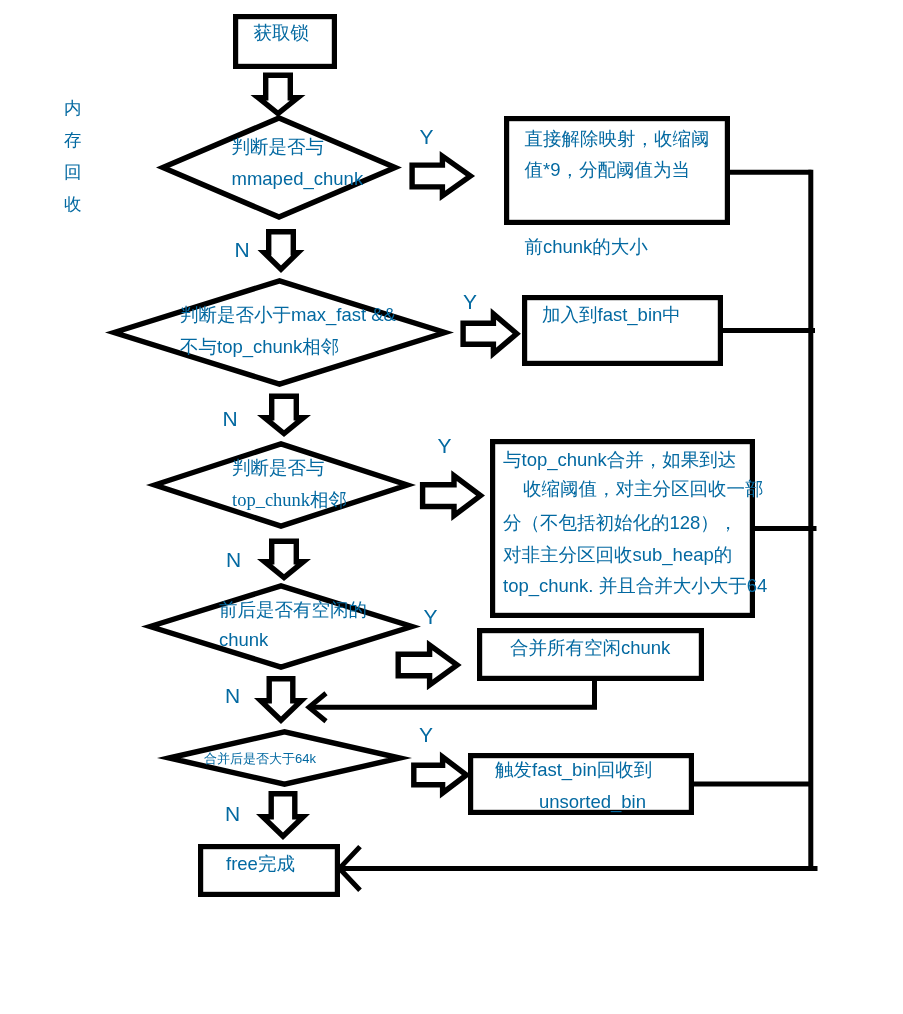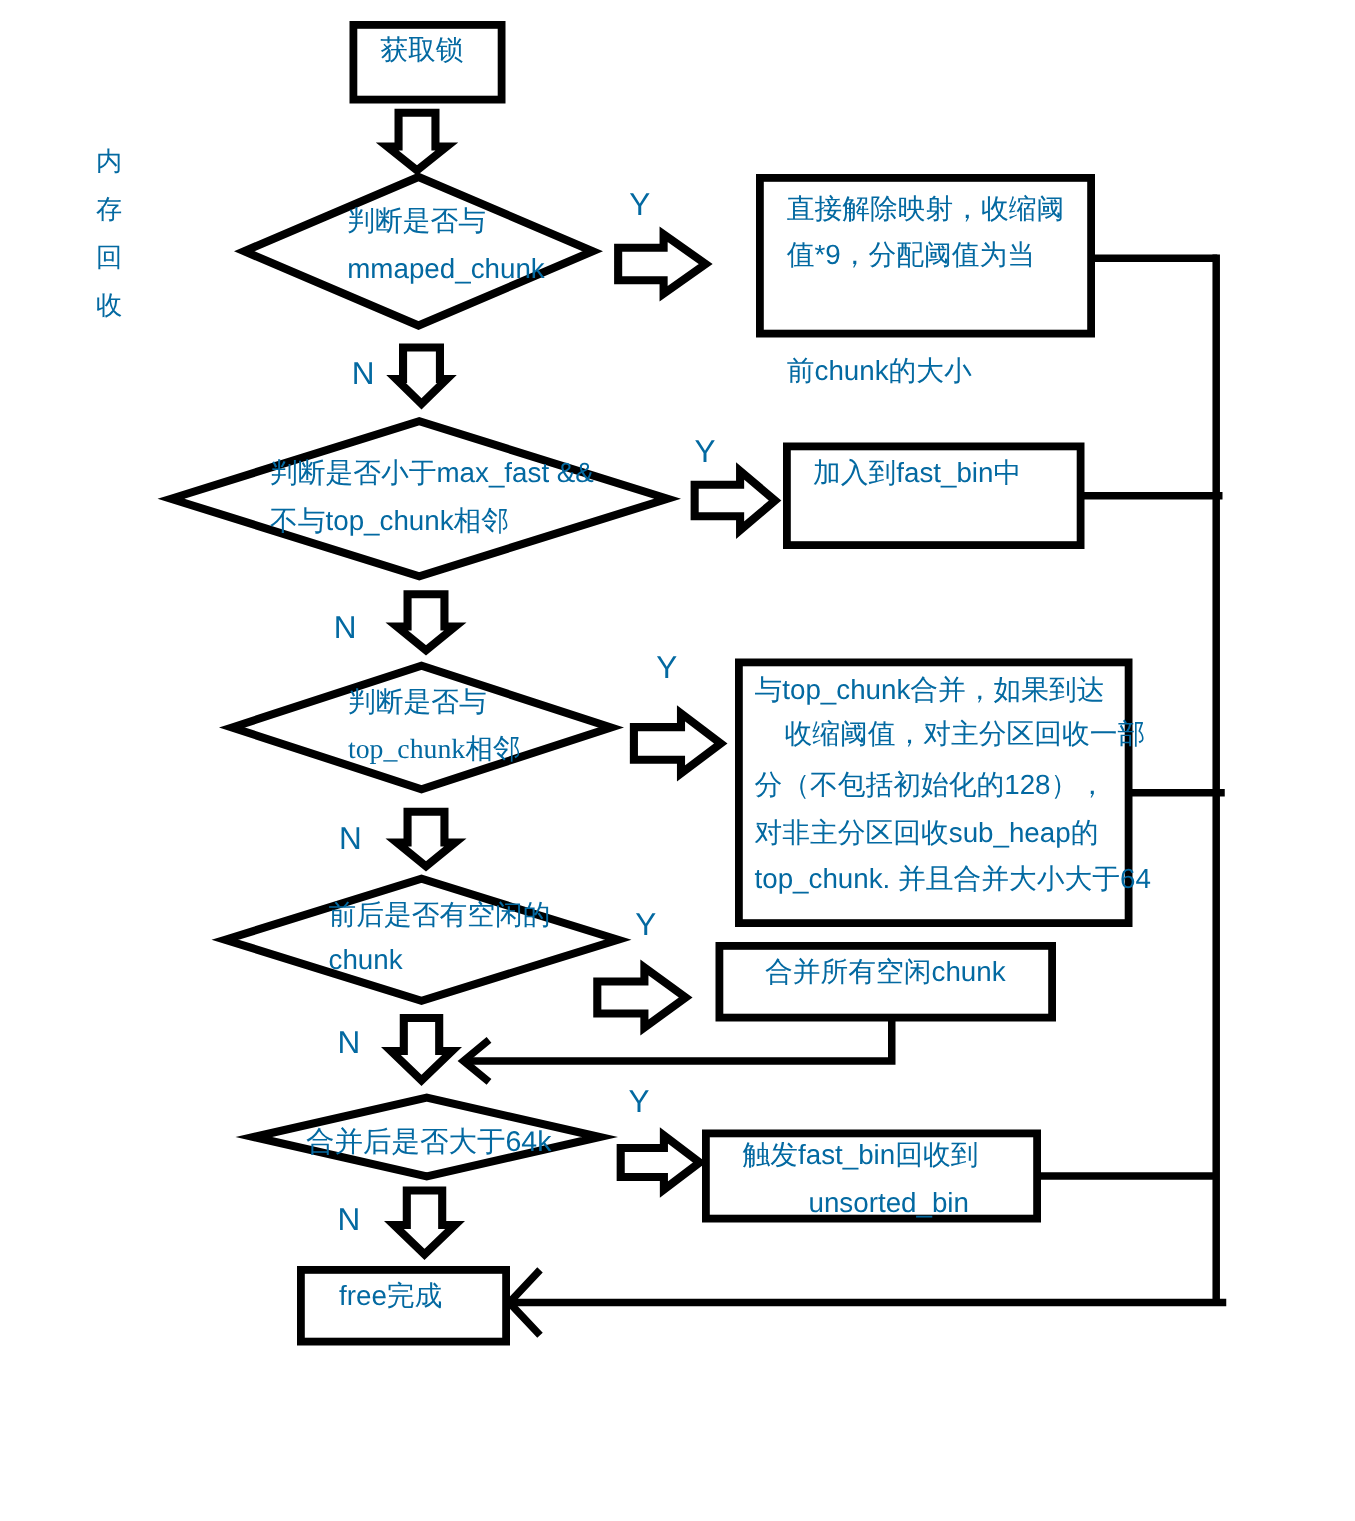--- a/index.html
+++ b/index.html
@@ -68,21 +68,21 @@
       <div class="tx" style="left: 232px; top: 459px; font-size: 18.5px;">判断是否与</div>
       <div class="tx" style="left: 232px; top: 490.5px; font-size: 18.5px; font-family: Liberation Serif, serif;">top_chunk相邻</div>
       <div class="tx" style="left: 503px; top: 451px; font-size: 18.5px;">与top_chunk合并，如果到达</div>
       <div class="tx" style="left: 503px; top: 480px; font-size: 18.5px; margin-left: 20px;">收缩阈值，对主分区回收一部</div>
       <div class="tx" style="left: 503px; top: 514.2px; font-size: 18.5px;">分（不包括初始化的128），</div>
       <div class="tx" style="left: 503px; top: 545.8px; font-size: 18.5px;">对非主分区回收sub_heap的</div>
       <div class="tx" style="left: 503px; top: 577.4px; font-size: 18.5px;">top_chunk. 并且合并大小大于64</div>
       <div class="tx" style="left: 219px; top: 601px; font-size: 18.5px;">前后是否有空闲的</div>
       <div class="tx" style="left: 219px; top: 631px; font-size: 18.5px;">chunk</div>
       <div class="tx" style="left: 510px; top: 639px; font-size: 18.5px;">合并所有空闲chunk</div>
-      <div class="tx" style="left: 204px; top: 752px; font-size: 19px;">合并后是否大于64k</div>
+      <div class="tx" style="left: 204px; top: 752px; font-size: 13px;">合并后是否大于64k</div>
       <div class="tx" style="left: 495px; top: 761px; font-size: 18.5px;">触发fast_bin回收到</div>
       <div class="tx" style="left: 495px; top: 792.8px; font-size: 18.5px; margin-left: 44px;">unsorted_bin</div>
       <div class="tx" style="left: 226px; top: 855px; font-size: 18.5px;">free完成</div>
       <div class="tx" style="left: 419.5px; top: 126px; font-size: 21px;">Y</div>
       <div class="tx" style="left: 234.5px; top: 238.5px; font-size: 21px;">N</div>
       <div class="tx" style="left: 463px; top: 290.5px; font-size: 21px;">Y</div>
       <div class="tx" style="left: 222.5px; top: 407.5px; font-size: 21px;">N</div>
       <div class="tx" style="left: 437.5px; top: 434.5px; font-size: 21px;">Y</div>
       <div class="tx" style="left: 226px; top: 548.5px; font-size: 21px;">N</div>
       <div class="tx" style="left: 423.5px; top: 605.5px; font-size: 21px;">Y</div>

